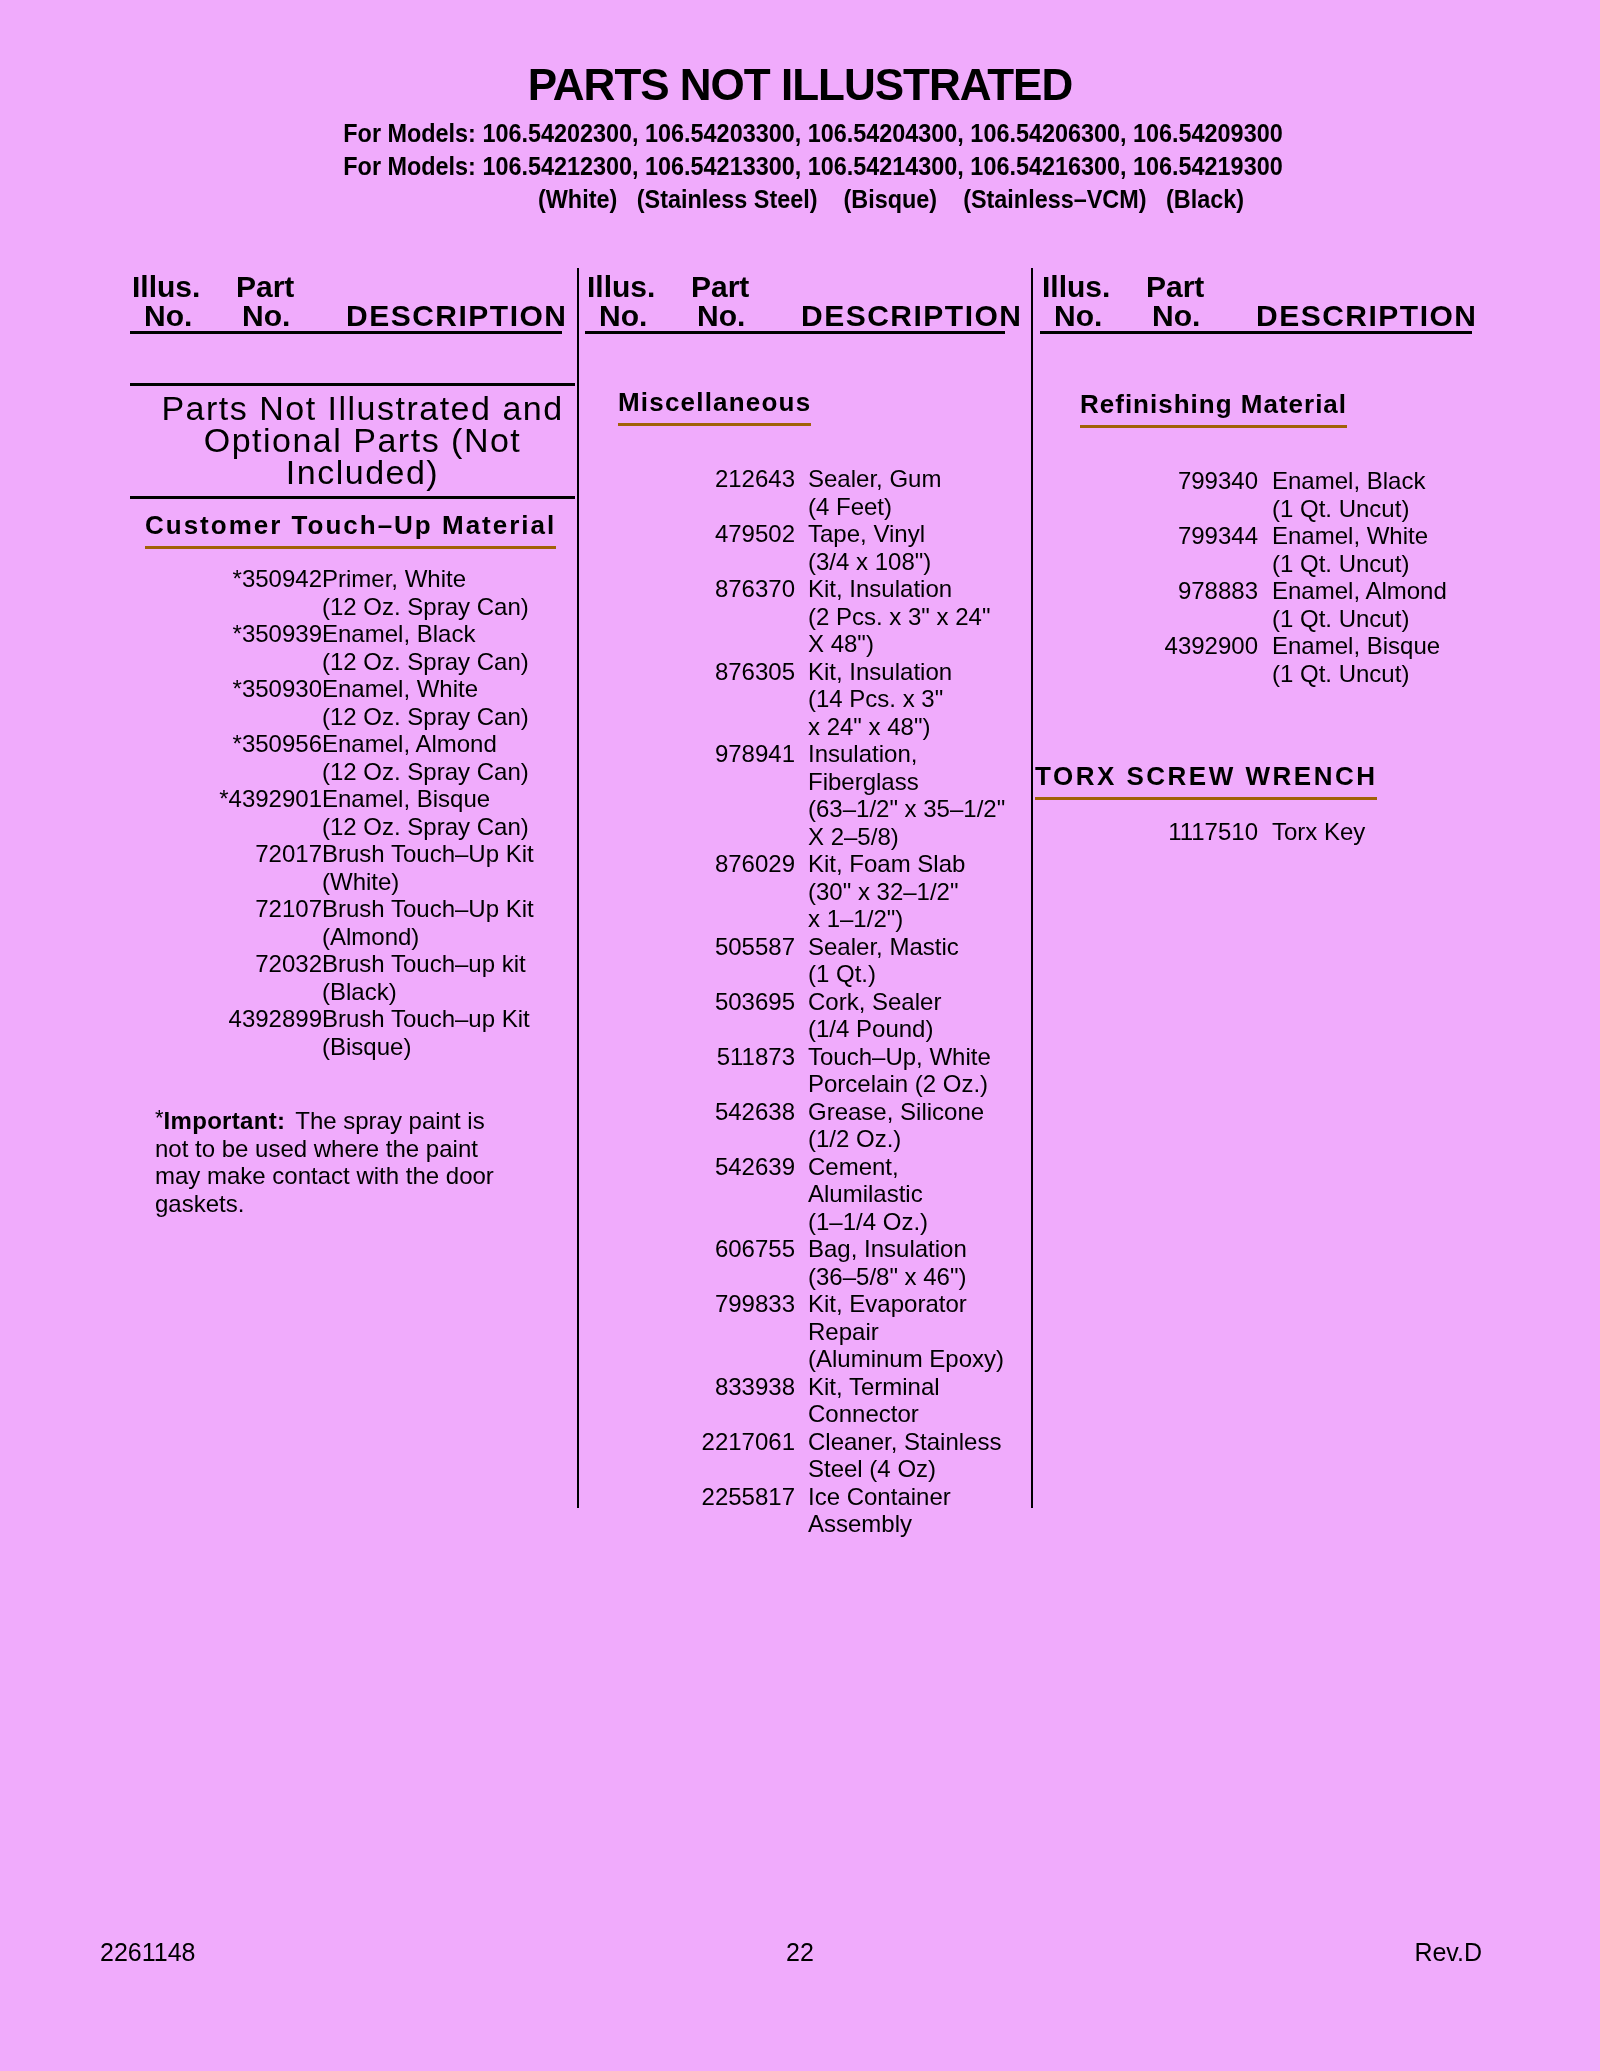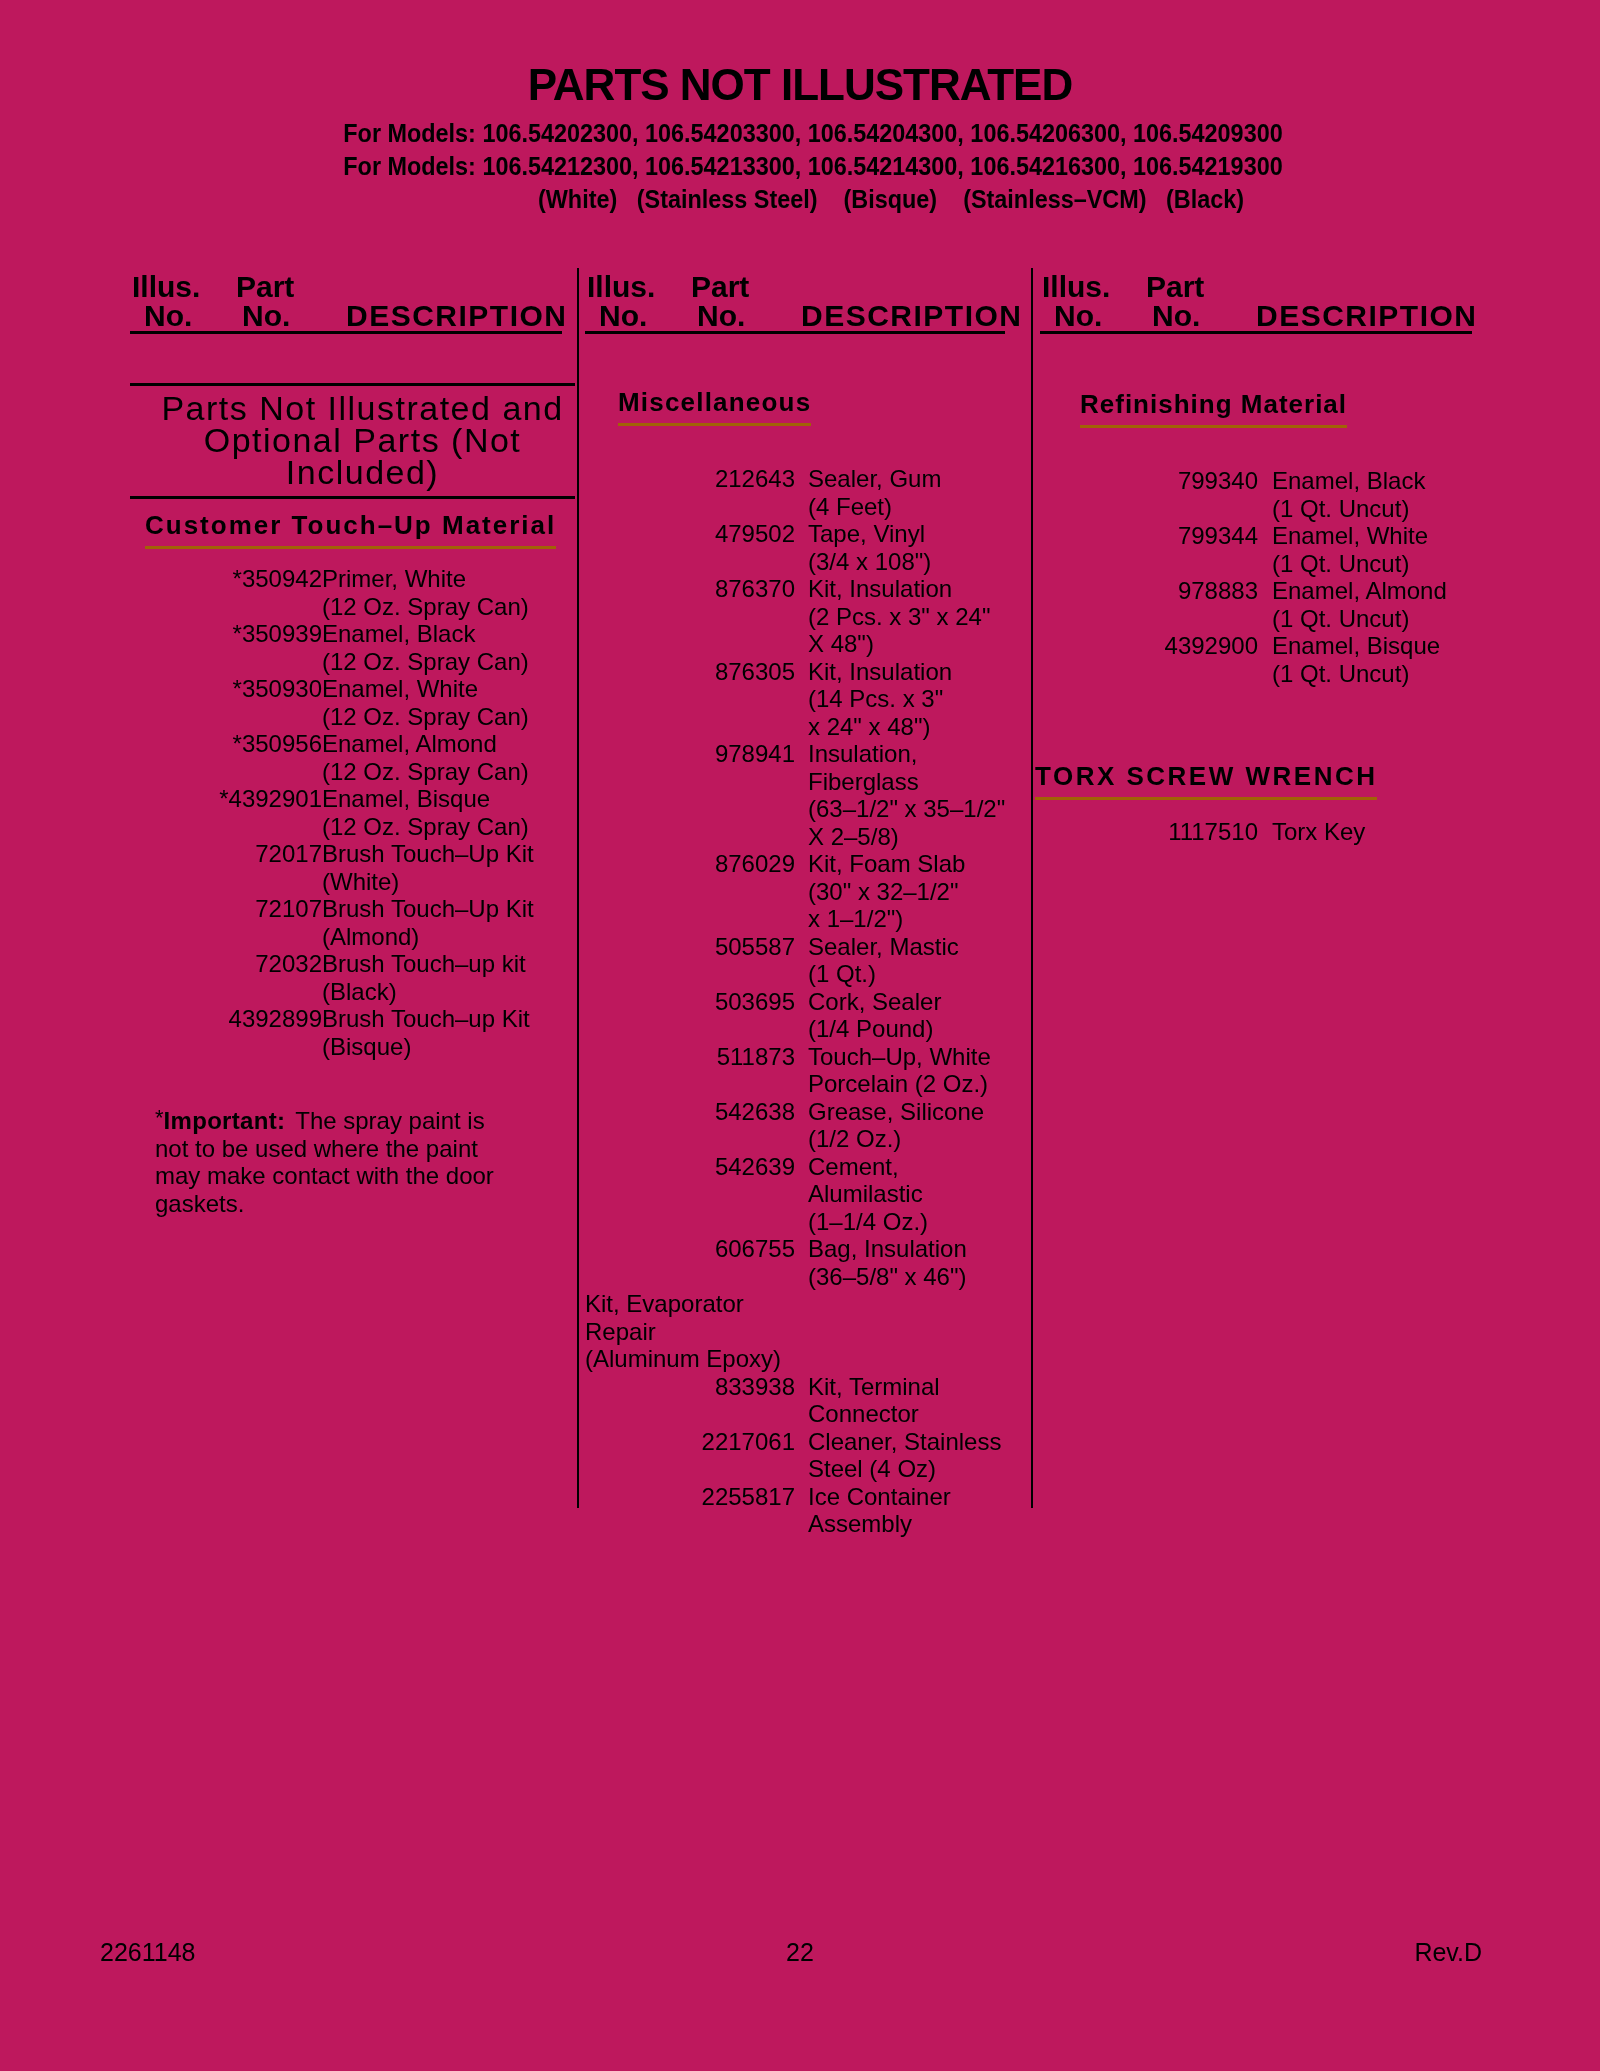--- a/index.html
+++ b/index.html
@@ -1,20 +1,20 @@
 <!DOCTYPE html>
 <html><head>
 <meta charset="utf-8">
 <style>
   html,body{margin:0;padding:0;background:#888;}
   .page{
     position:relative;
     width:1600px;height:2071px;
     margin:0 auto;
-    background:#be185d;
+    background:#f0abfc;
     color:#000;
     font-family:"Liberation Sans", sans-serif;
     overflow:hidden;
   }
   
   .doc-title{
     position:absolute;top:60px;left:0;width:1600px;
     text-align:center;font-weight:bold;font-size:44px;letter-spacing:-1px;
   }
   .models-line{
@@ -220,20 +220,21 @@
         </div>
         <div class="prow">
           <div class="pn">542639</div>
           <div class="pd">Cement,<br>Alumilastic<br>(1–1/4 Oz.)</div>
         </div>
         <div class="prow">
           <div class="pn">606755</div>
           <div class="pd">Bag, Insulation<br>(36–5/8" x 46")</div>
         </div>
         <div class="prow">
+          <div class="pn">799833</div>
           <div class="pd">Kit, Evaporator<br>Repair<br>(Aluminum Epoxy)</div>
         </div>
         <div class="prow">
           <div class="pn">833938</div>
           <div class="pd">Kit, Terminal<br>Connector</div>
         </div>
         <div class="prow">
           <div class="pn">2217061</div>
           <div class="pd">Cleaner, Stainless<br>Steel (4 Oz)</div>
         </div>

